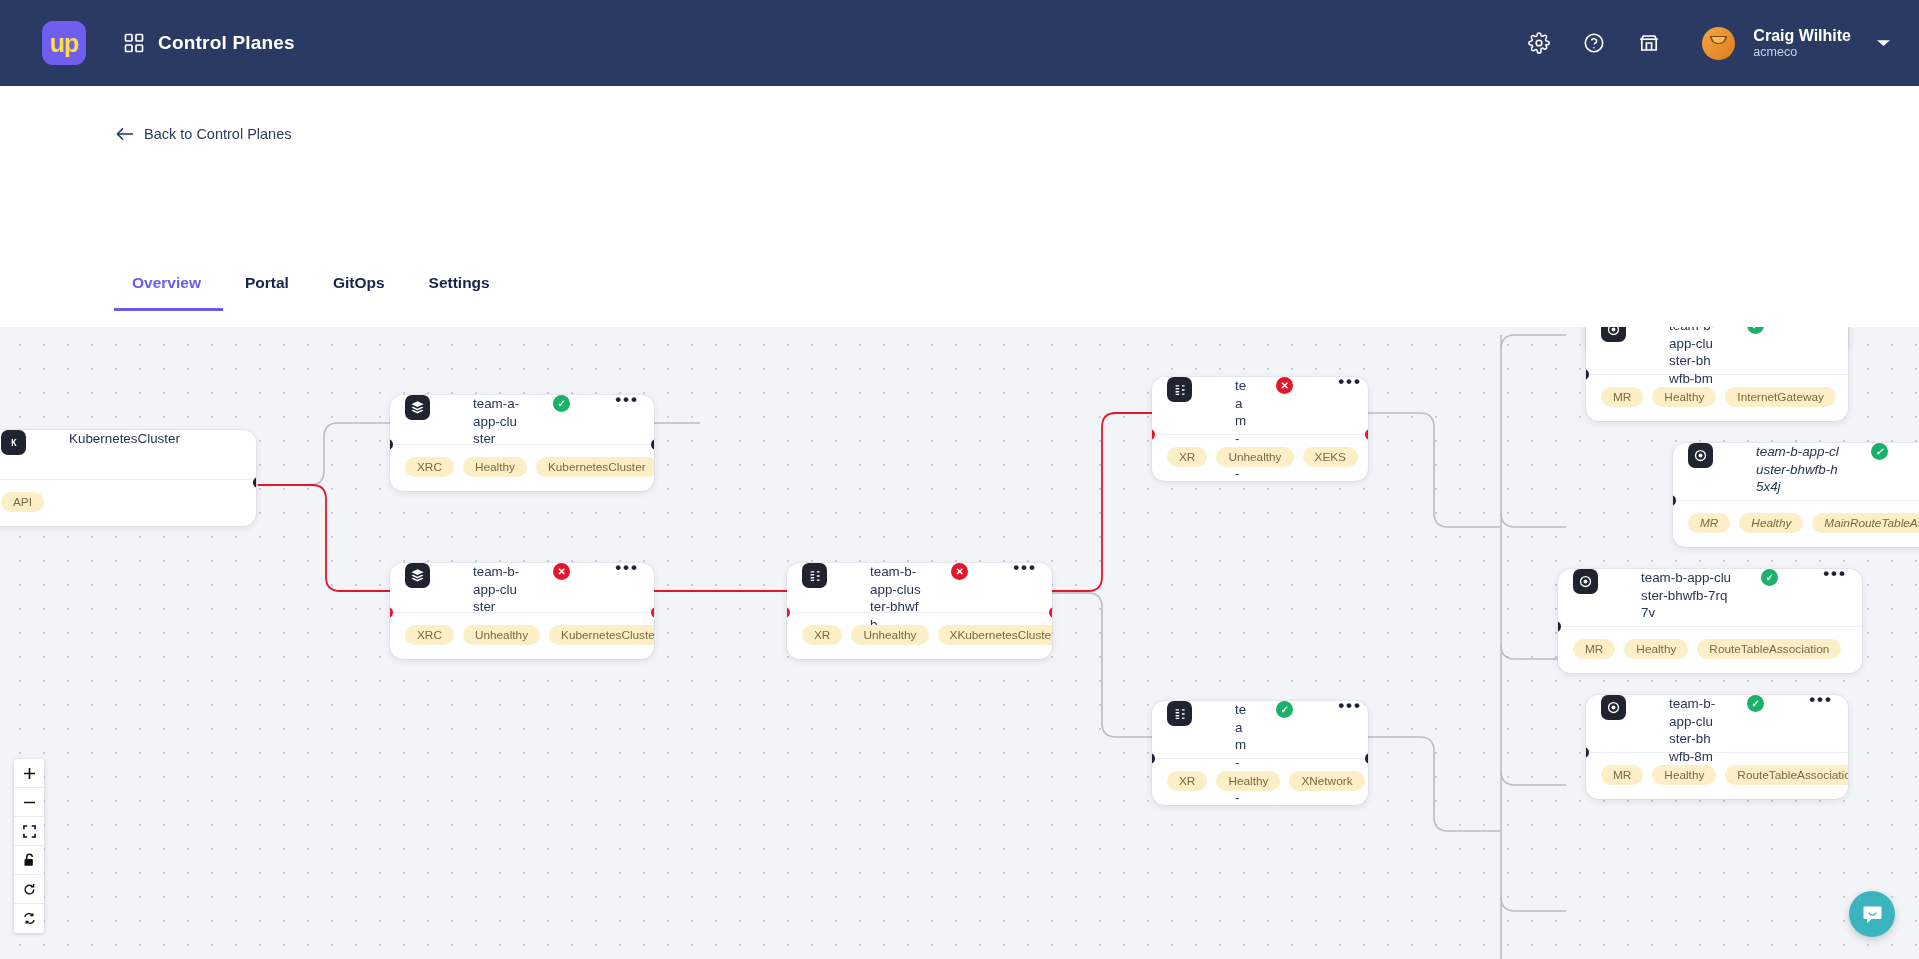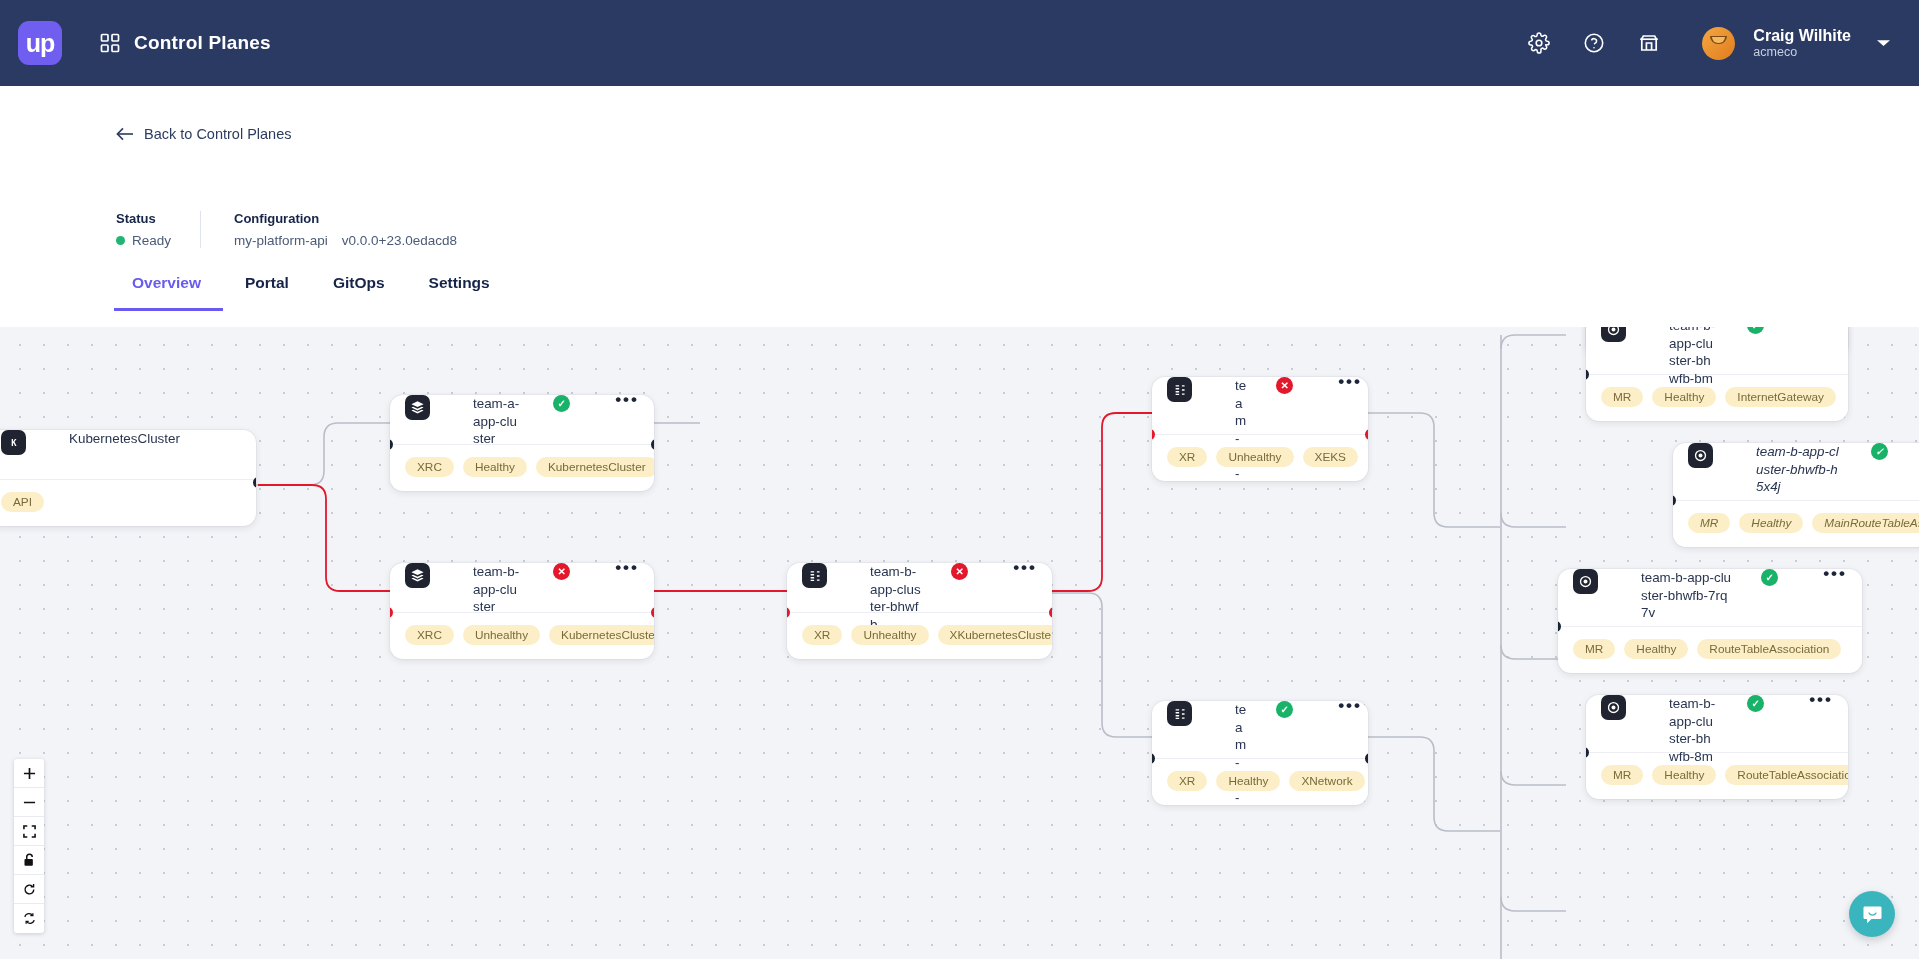--- a/index.html
+++ b/index.html
@@ -11,24 +11,24 @@
   }
 
   
   .topbar {
     position: absolute; top: 0; left: 0;
     width: 1919px; height: 86px;
     background: #2a3a63;
     display: flex; align-items: center;
   }
   .logo-box {
-    width: 44px; height: 44px; margin-left: 18px;
+    width: 44px; height: 44px; margin-left: 42px;
     background: #6f5ef0; border-radius: 11px;
     display: flex; align-items: center; justify-content: center;
-    color: #ffffff; font-size: 25px; font-weight: 700;
+    color: #fde047; font-size: 25px; font-weight: 700;
     letter-spacing: -1px; line-height: 1;
   }
   .grid-icon { margin-left: 38px; display: flex; }
   .nav-title {
     margin-left: 14px; color: #ffffff;
     font-size: 19px; font-weight: 700; letter-spacing: .2px;
   }
   .topbar-right {
     margin-left: auto; margin-right: 28px;
     display: flex; align-items: center; gap: 7px;
@@ -226,36 +226,20 @@
 <div class="page-header">
   <div class="back-link">
     <svg width="18" height="14" viewBox="0 0 18 14" fill="none" stroke="#2c3c5e" stroke-width="1.6">
       <path d="M17 7H1.6"></path>
         <path d="M7 1.4 1.4 7 7 12.6"></path>
     </svg>
     <span>Back to Control Planes</span>
   </div>
 
 
-  <div class="meta-row">
-    <div class="meta-col">
-      <div class="meta-label">Status</div>
-      <div class="meta-value">
-        <span class="dot-green"></span>
-        <span>Ready</span>
-      </div>
-    </div>
-    <div class="meta-col cfg">
-      <div class="meta-label">Configuration</div>
-      <div class="cfg-vals">
-        <span>my-platform-api</span>
-        <span>v0.0.0+23.0edacd8</span>
-      </div>
-    </div>
-  </div>
 
   <div class="tabs">
     <div class="tab active">Overview</div>
     <div class="tab">Portal</div>
     <div class="tab">GitOps</div>
     <div class="tab">Settings</div>
   </div>
 </div>
 
 <div class="canvas">

